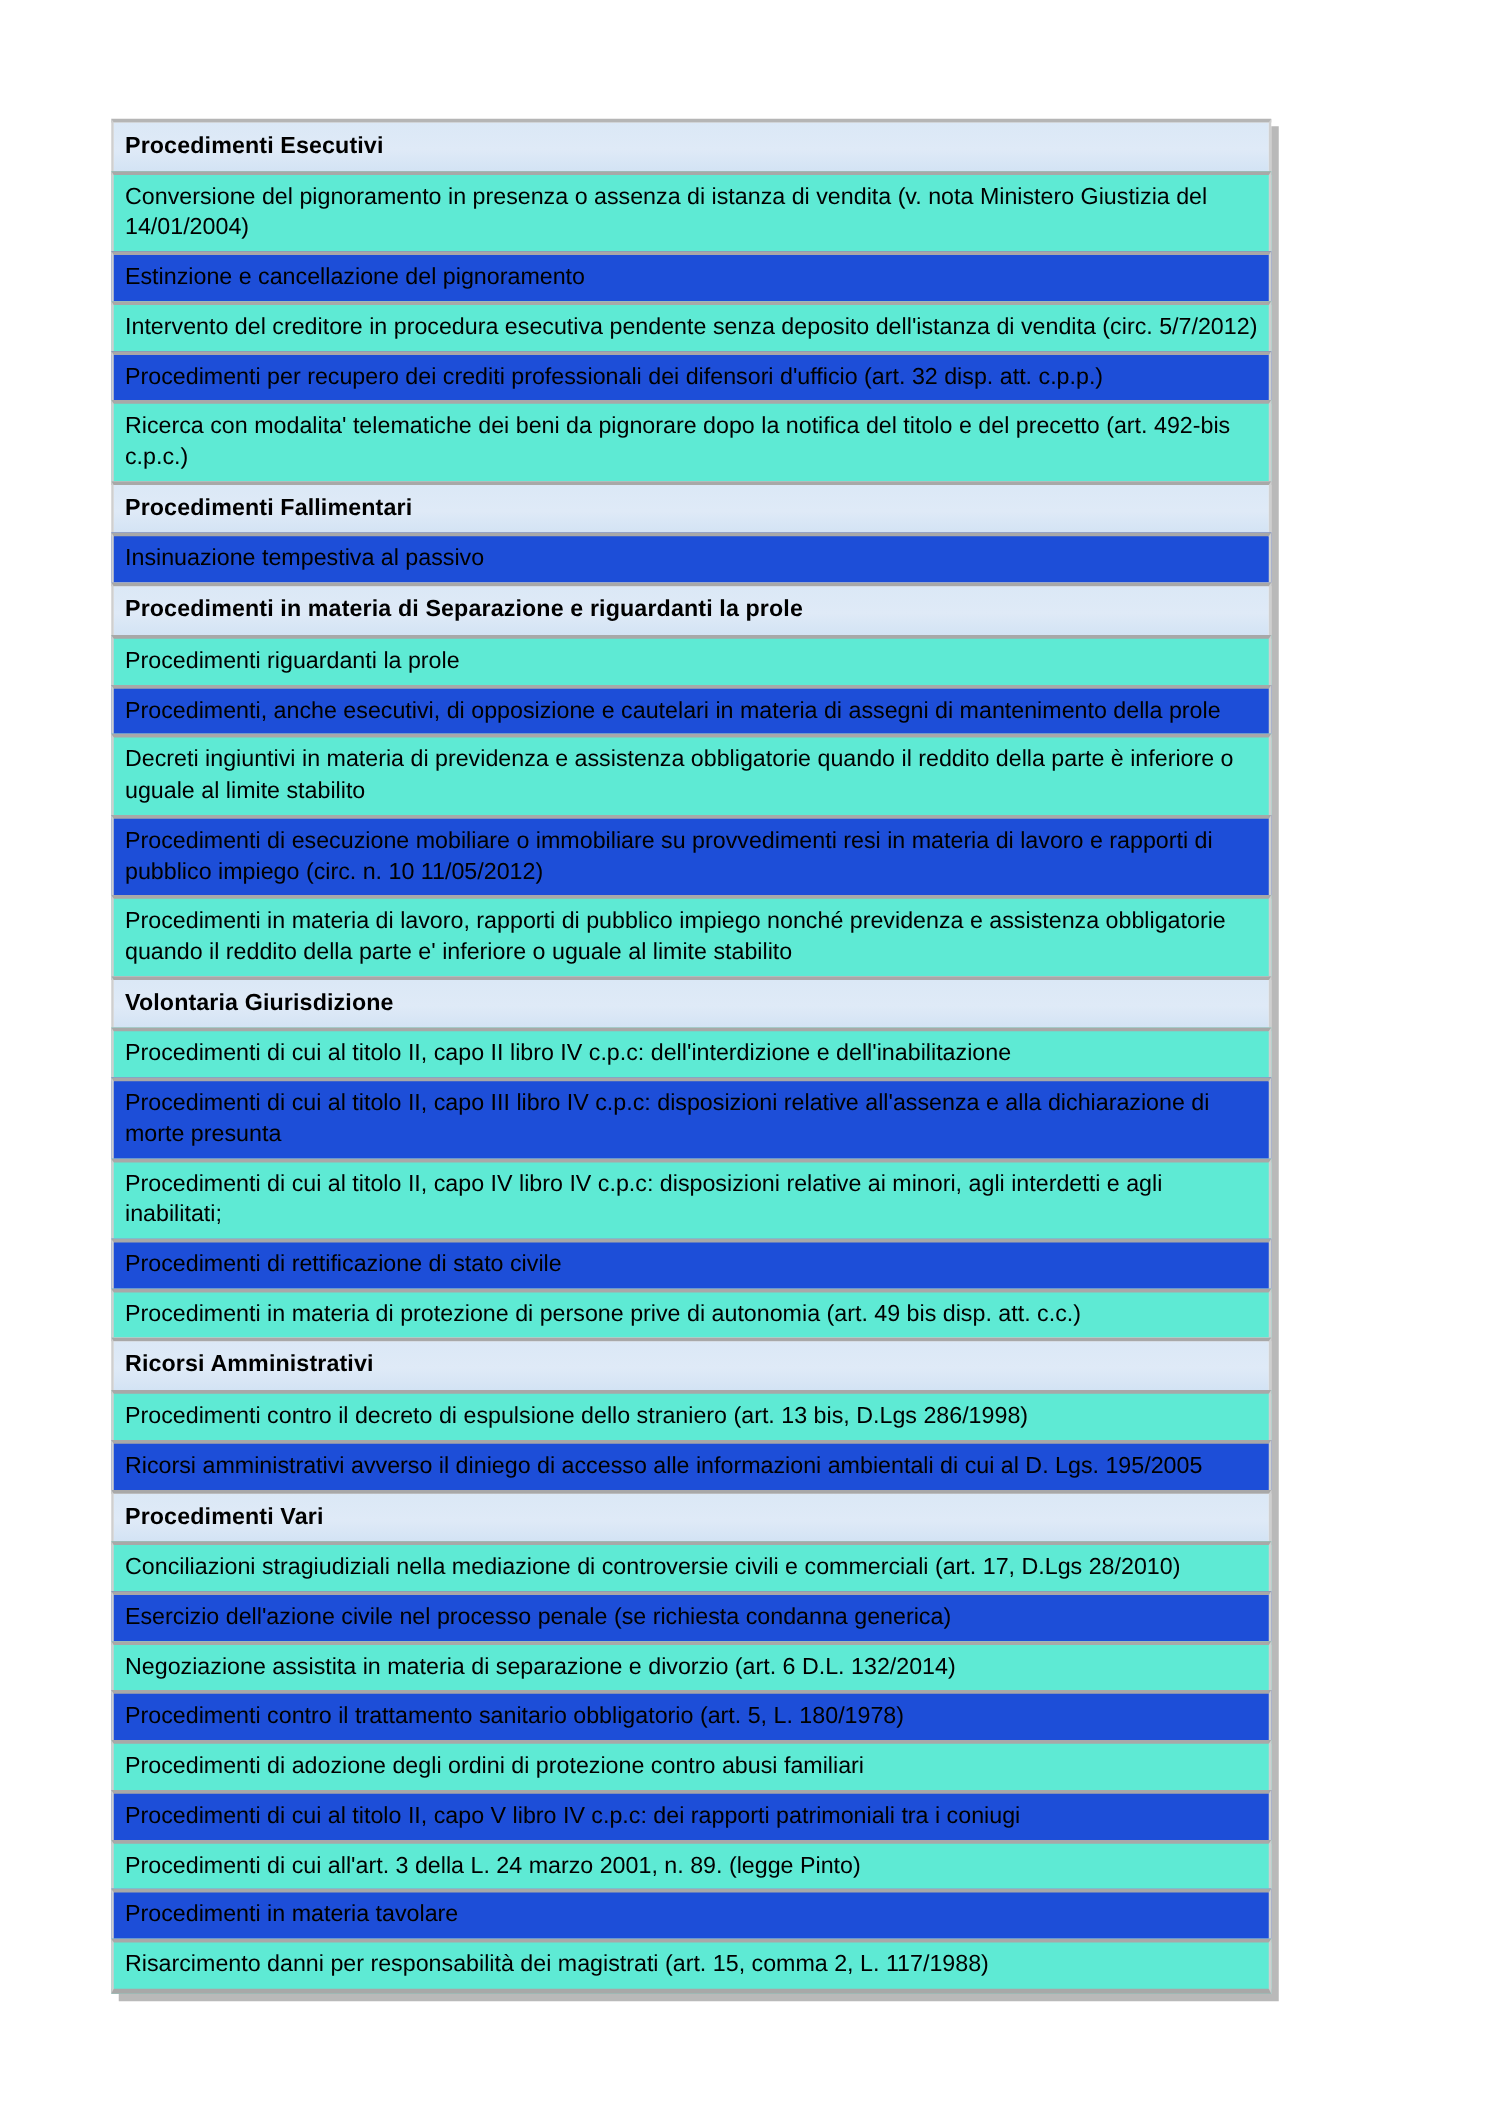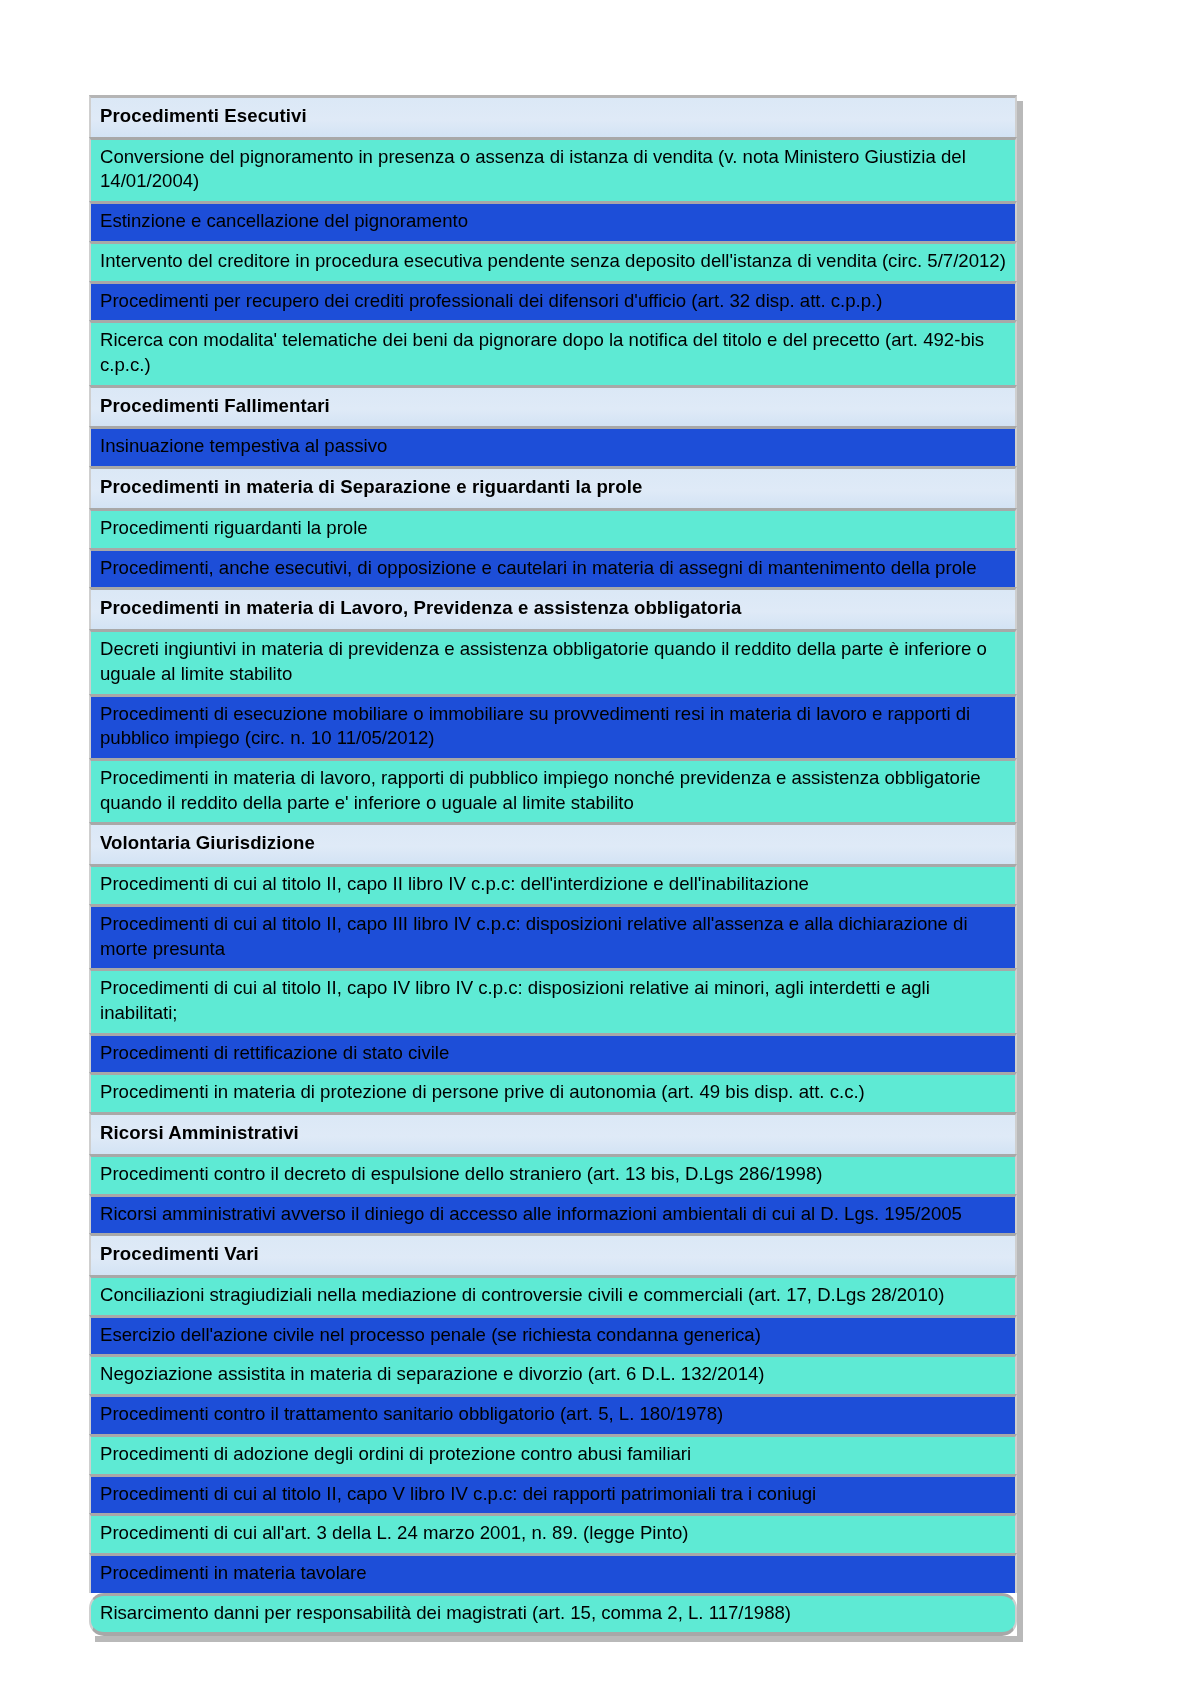--- a/index.html
+++ b/index.html
@@ -62,21 +62,20 @@
     border-right: 2px solid #cfcfcf;
     word-wrap: break-word;
   }
 
   table.proc-table tr:first-child td {
     border-top: 3px solid #b5b5b5;
   }
 
   table.proc-table tr:last-child td {
     border-bottom: 4px solid #a8a8a8;
-    border-radius: 15px;
   }
 
   
   tr.section-header td {
     font-weight: bold;
     font-size: 18.6px;
     letter-spacing: 0.1px;
     background: linear-gradient(to bottom, #dbe8f6 0%, #dfeaf7 55%, #d3e3f4 100%);
     padding-top: 6px;
     padding-bottom: 8px;
@@ -126,23 +125,20 @@
           </tr>
           <tr class="section-header">
             <td>Procedimenti in materia di Separazione e riguardanti la prole</td>
           </tr>
           <tr class="row-shaded">
             <td>Procedimenti riguardanti la prole</td>
           </tr>
           <tr class="row-plain">
             <td>Procedimenti, anche esecutivi, di opposizione e cautelari in materia di assegni di mantenimento della prole</td>
           </tr>
-          <tr class="section-header">
-            <td>Procedimenti in materia di Lavoro, Previdenza e assistenza obbligatoria</td>
-          </tr>
           <tr class="row-shaded">
             <td>Decreti ingiuntivi in materia di previdenza e assistenza obbligatorie quando il reddito della parte è inferiore o uguale al limite stabilito</td>
           </tr>
           <tr class="row-plain">
             <td>Procedimenti di esecuzione mobiliare o immobiliare su provvedimenti resi in materia di lavoro e rapporti di pubblico impiego (circ. n. 10 11/05/2012)</td>
           </tr>
           <tr class="row-shaded">
             <td>Procedimenti in materia di lavoro, rapporti di pubblico impiego nonché previdenza e assistenza obbligatorie quando il reddito della parte e' inferiore o uguale al limite stabilito</td>
           </tr>
           <tr class="section-header">

